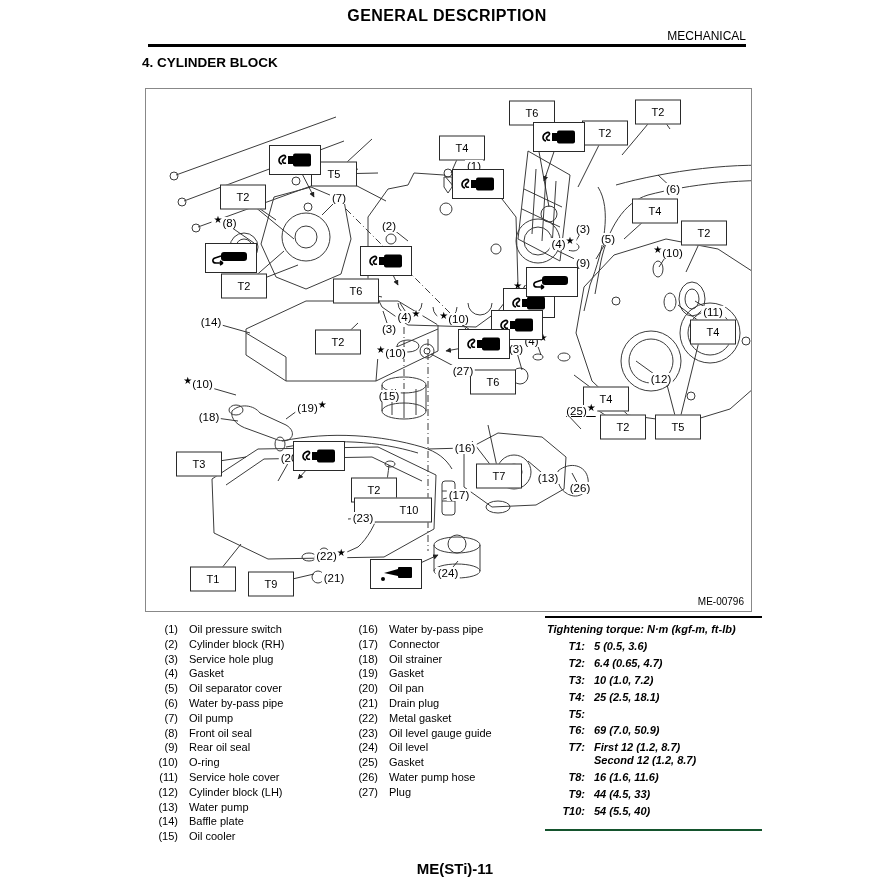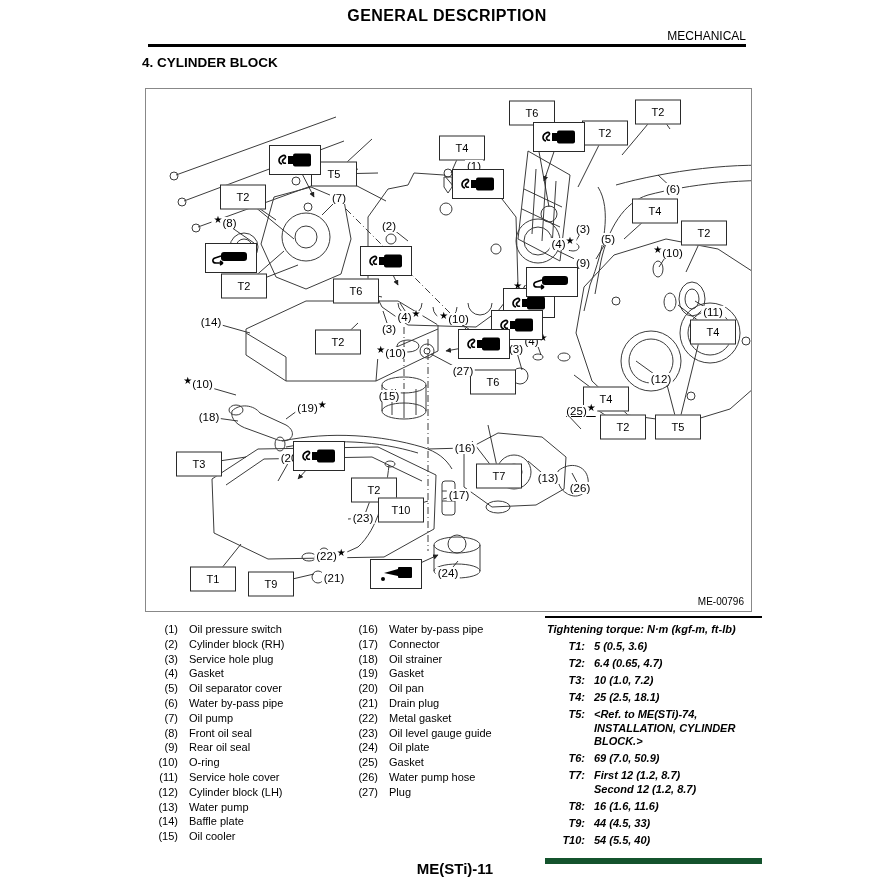--- a/index.html
+++ b/index.html
@@ -22,21 +22,21 @@
   .icon-box{position:absolute;transform:translate(-50%,-50%);width:50px;height:28px;border:1px solid #2a2a2a;
             background:#fff;display:flex;align-items:center;justify-content:center;z-index:3;}
 
   .parts-col{position:absolute;top:622px;font-size:11px;}
   #parts-col1{left:150px;width:190px;}
   #parts-col2{left:350px;width:185px;}
   .p-row{display:flex;line-height:14.8px;}
   .p-row .num{width:28px;text-align:right;flex:none;}
   .p-row .nm{margin-left:11px;}
 
-  .torque-table{position:absolute;left:545px;top:616px;width:213px;border-top:2px solid #000;border-bottom:6px solid #14532d;
+  .torque-table{position:absolute;left:545px;top:616px;width:213px;border-top:2px solid #000;border-bottom:2px solid #14532d;
                 padding:5px 2px 7px 2px;font-style:italic;font-weight:bold;font-size:11px;}
   .tt-title{line-height:13px;margin-bottom:4px;}
   .t-row{display:flex;margin-bottom:3.5px;}
   .t-row .tl{width:38px;text-align:right;flex:none;}
   .t-row .tv{margin-left:9px;white-space:pre-line;line-height:13.5px;}
 
   .footer{position:absolute;top:860px;left:0;width:100%;text-align:center;font-size:15px;font-weight:bold;padding-left:8px;}
 </style>
 </head>
 <body>
@@ -246,21 +246,21 @@
     <div class="t-box" style="left: 509px; top: 122px;">T4</div>
     <div class="t-box" style="left: 558px; top: 144px;">T2</div>
     <div class="t-box" style="left: 567px; top: 243px;">T4</div>
     <div class="t-box" style="left: 98px; top: 197px;">T2</div>
     <div class="t-box" style="left: 210px; top: 202px;">T6</div>
     <div class="t-box" style="left: 192px; top: 253px;">T2</div>
     <div class="t-box" style="left: 53px; top: 375px;">T3</div>
     <div class="t-box" style="left: 67px; top: 490px;">T1</div>
     <div class="t-box" style="left: 125px; top: 495px;">T9</div>
     <div class="t-box" style="left: 228px; top: 401px;">T2</div>
-    <div class="t-box" style="left: 255px; top: 421px;">T10</div>
+    <div class="t-box" style="left: 247px; top: 421px; padding-left: 32px;">T10</div>
     <div class="t-box" style="left: 347px; top: 293px;">T6</div>
     <div class="t-box" style="left: 353px; top: 387px;">T7</div>
     <div class="t-box" style="left: 460px; top: 310px;">T4</div>
     <div class="t-box" style="left: 477px; top: 338px;">T2</div>
     <div class="t-box" style="left: 532px; top: 338px;">T5</div>
     <span class="callout" style="left: 328px; top: 77px;"><span>(1)</span></span>
     <span class="callout" style="left: 243px; top: 137px;"><span>(2)</span></span>
     <span class="callout" style="left: 193px; top: 109px;"><span>(7)</span></span>
     <span class="callout" style="left: 79px; top: 134px;"><span class="star">★</span><span>(8)</span></span>
     <span class="callout" style="left: 65px; top: 233px;"><span>(14)</span></span>
@@ -461,21 +461,21 @@
     <div class="p-row">
       <span class="num">(22)</span>
       <span class="nm">Metal gasket</span>
     </div>
     <div class="p-row">
       <span class="num">(23)</span>
       <span class="nm">Oil level gauge guide</span>
     </div>
     <div class="p-row">
       <span class="num">(24)</span>
-      <span class="nm">Oil plate</span>
+      <span class="nm">Oil level</span>
     </div>
     <div class="p-row">
       <span class="num">(25)</span>
       <span class="nm">Gasket</span>
     </div>
     <div class="p-row">
       <span class="num">(26)</span>
       <span class="nm">Water pump hose</span>
     </div>
     <div class="p-row">
@@ -498,23 +498,20 @@
       <div class="t-row">
         <span class="tl">T3:</span>
         <span class="tv">10 (1.0, 7.2)</span>
       </div>
       <div class="t-row">
         <span class="tl">T4:</span>
         <span class="tv">25 (2.5, 18.1)</span>
       </div>
       <div class="t-row">
         <span class="tl">T5:</span>
-        <span class="tv">&lt;Ref. to ME(STi)-74,
-INSTALLATION, CYLINDER
-BLOCK.&gt;</span>
       </div>
       <div class="t-row">
         <span class="tl">T6:</span>
         <span class="tv">69 (7.0, 50.9)</span>
       </div>
       <div class="t-row">
         <span class="tl">T7:</span>
         <span class="tv">First 12 (1.2, 8.7)
 Second 12 (1.2, 8.7)</span>
       </div>

